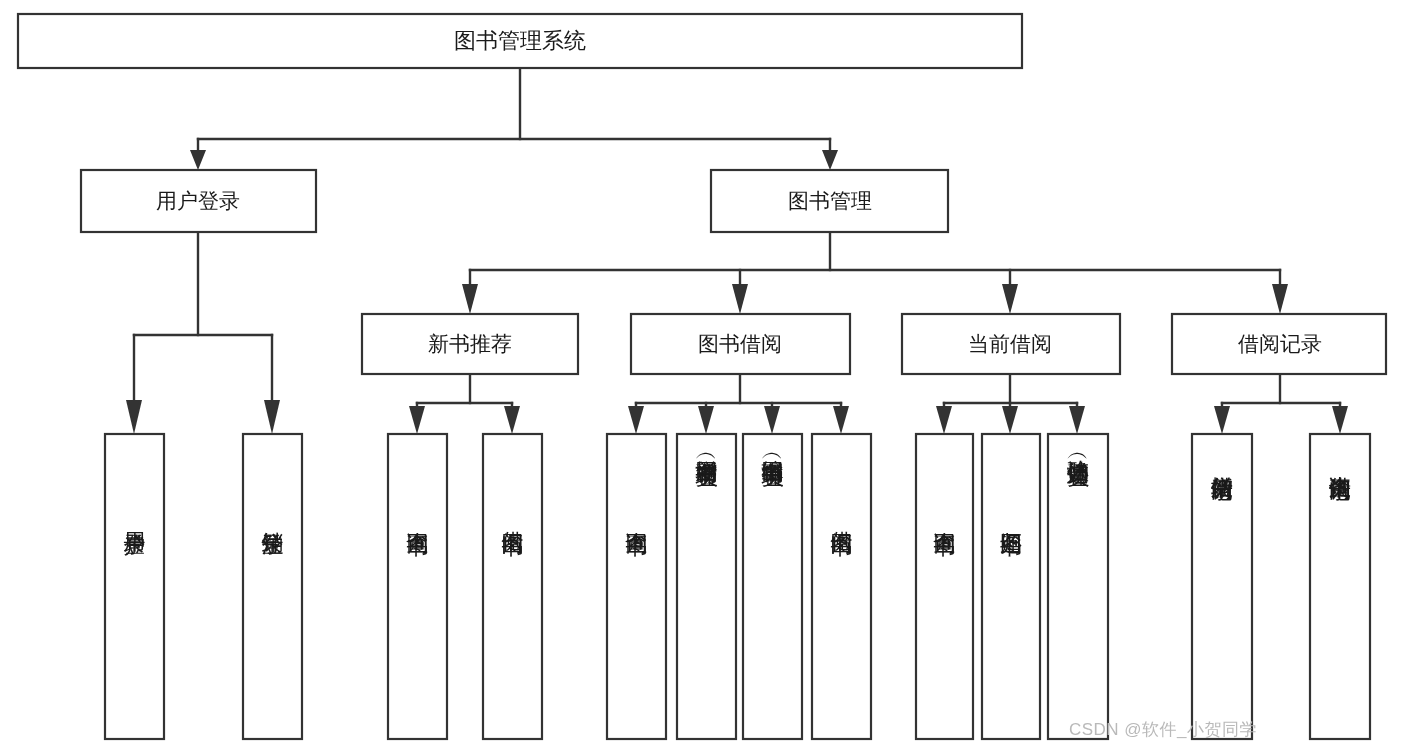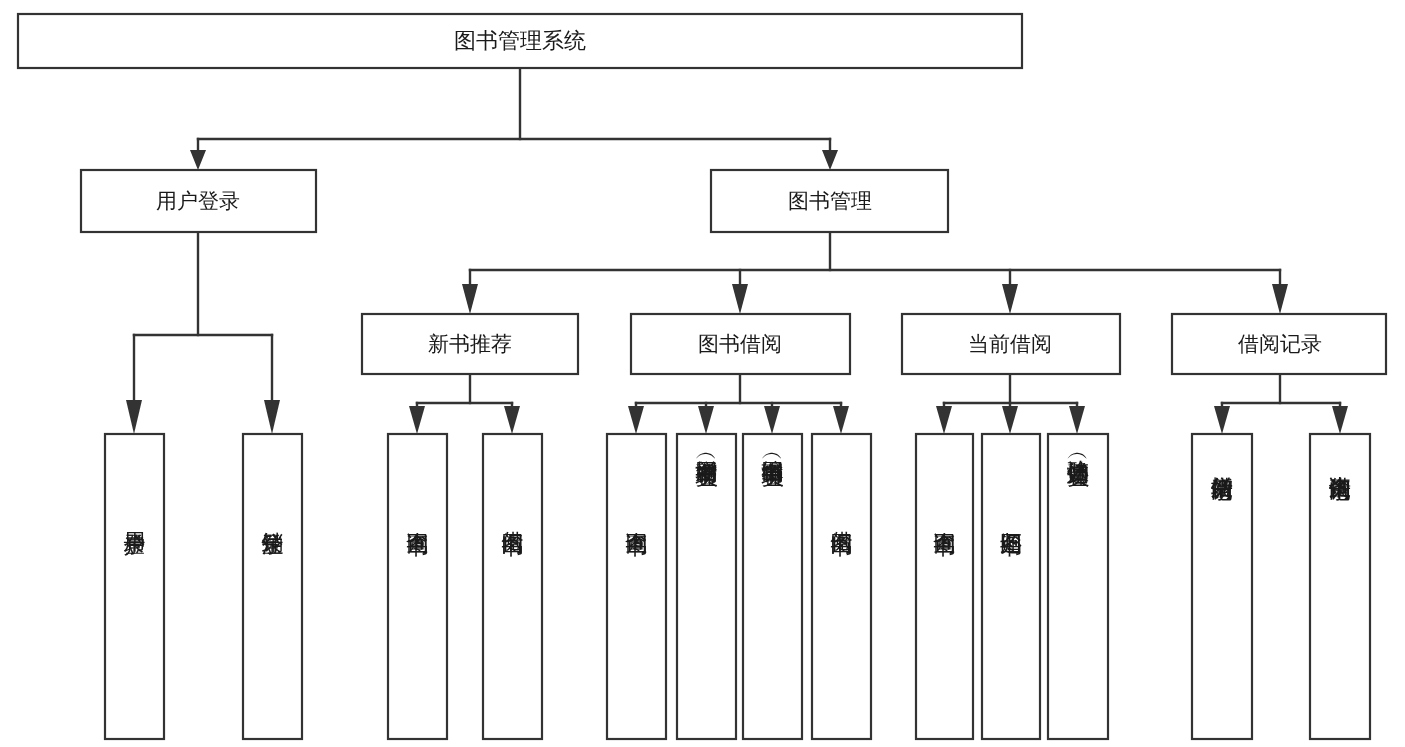--- a/index.html
+++ b/index.html
@@ -251,13 +251,14 @@
   <div class="vlabel-wrap" style="left:1048px; top:434px; width:60px; height:305px;">
     <span class="vlabel" style="margin-top:8px;">确认归还（管理员）</span>
   </div>
   <div class="vlabel-wrap" style="left:1192px; top:434px; width:60px; height:305px;">
     <span class="vlabel" style="margin-top:24px;">新增借阅记录</span>
   </div>
   <div class="vlabel-wrap" style="left:1310px; top:434px; width:60px; height:305px;">
     <span class="vlabel" style="margin-top:24px;">查询借阅记录</span>
   </div>
 
+  <div id="watermark">CSDN @软件_小贺同学</div>
 </div>
 
 </body></html>

